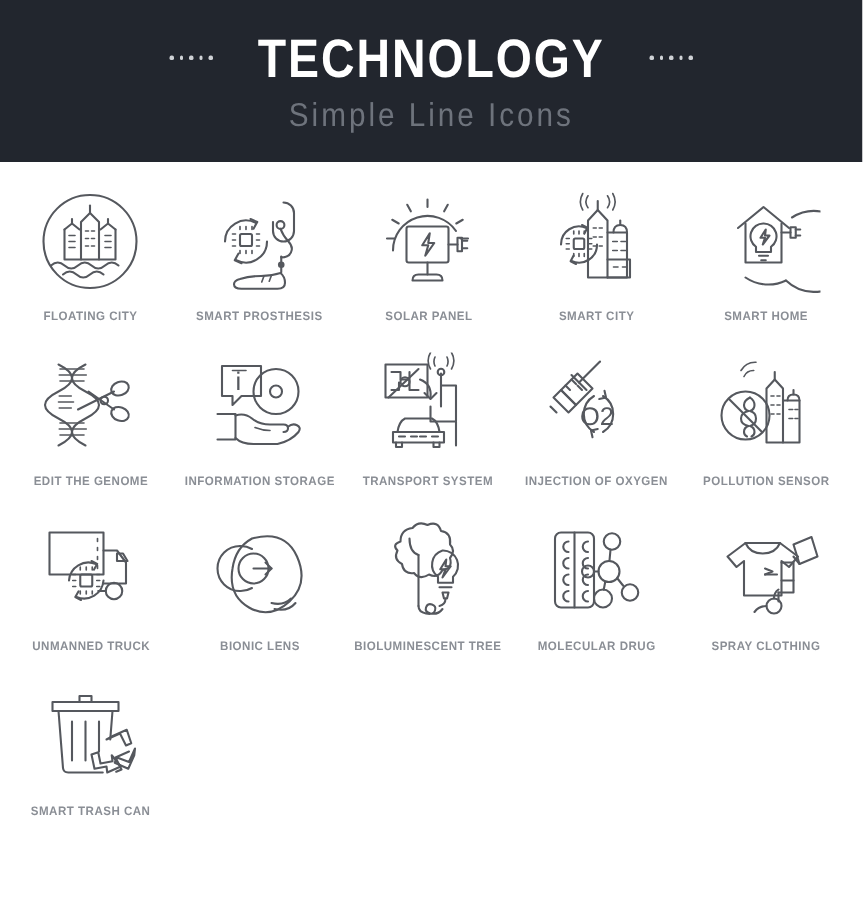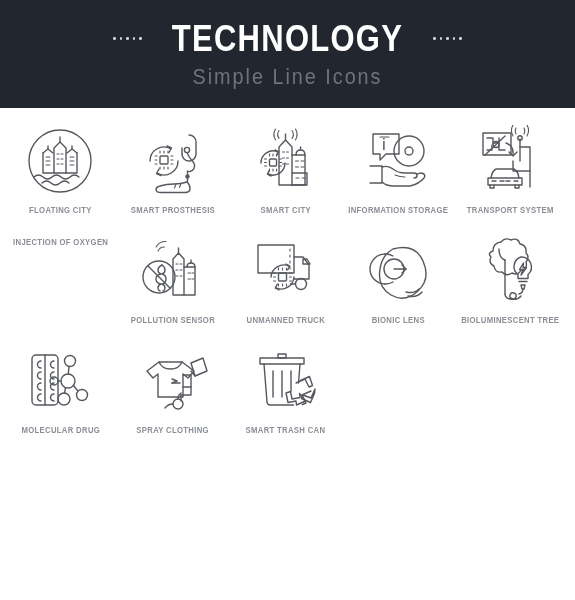--- a/index.html
+++ b/index.html
@@ -153,20 +153,36 @@
           <circle class="sf" cx="50.5" cy="51.5" r="2.2"></circle>
           <path class="s" d="M50.5 53.5 v3"></path>
           <path class="s" d="M50 57 q-6 2 -13 2 q-8 0 -14 2 q-4 1 -4 3.5 q0 3 5 3 l24 0 q5 0 5 -4 q0 -4 -3 -6.5"></path>
           <path class="thin" d="M39 59 l-1.5 4 M44 58.5 l-1.5 4"></path>
         </svg>
       </div>
       <div class="label">SMART PROSTHESIS</div>
     </div>
 
 
+    <div class="cell">
+      <div class="iconbox">
+        <svg width="72" height="72" viewBox="0 0 72 72">
+          <path class="s" d="M13 42 a23 23 0 0 1 42 -13"></path>
+          <path class="s" d="M36 8 v5 M22.5 11.5 l2.4 4.4 M49.5 11.5 l-2.4 4.4 M12.5 21.5 l4.3 2.5 M59.5 21.5 l-4.3 2.5 M9 34 h5 M63 34 h-5"></path>
+          <rect class="s" x="22" y="26" width="28" height="24" rx="1.5"></rect>
+          <path class="s" d="M37.5 30.5 l-5 8 h4 l-2 7 l6 -8.5 h-4 Z"></path>
+          <path class="s" d="M36 50 v8"></path>
+          <path class="s" d="M26 62 q0 -4 4 -4 h12 q4 0 4 4 Z"></path>
+          <path class="s" d="M50 38 h6"></path>
+          <path class="s" d="M56 33.5 h3 v9 h-3 Z"></path>
+          <path class="s" d="M59 35.5 h3.5 M59 40.5 h3.5"></path>
+        </svg>
+      </div>
+      <div class="label">SOLAR PANEL</div>
+    </div>
 
     <div class="cell">
       <div class="iconbox">
         <svg width="72" height="72" viewBox="0 0 72 72">
           <path class="s" d="M30 22 L30 60 L43 60 L43 22 L36.5 15 Z"></path>
           <path class="s" d="M36.5 15 v-6"></path>
           <path class="thin" d="M30 5.5 a7 7 0 0 0 0 8 M26.5 4 a11 11 0 0 0 0 11"></path>
           <path class="thin" d="M43 5.5 a7 7 0 0 1 0 8 M46.5 4 a11 11 0 0 1 0 11"></path>
           <path class="s" d="M43 30 L56 30 L56 60 L43 60"></path>
           <path class="s" d="M47 30 q0 -5 4.5 -5 q4.5 0 4.5 5"></path>
@@ -180,21 +196,56 @@
           <path class="s" d="M36 38 a12 12 0 0 1 -17 11"></path>
           <path class="s" d="M22 51 l-3.6 -1.8 l2 -3.8"></path>
           <rect class="s" x="20.5" y="34" width="7" height="7" rx="1"></rect>
           <path class="thin" d="M20.5 31 v-2 M24 31 v-2 M27.5 31 v-2 M20.5 44 v2 M24 44 v2 M27.5 44 v2 M17.5 34 h-2 M17.5 37.5 h-2 M17.5 41 h-2 M30.5 34 h2 M30.5 37.5 h2 M30.5 41 h2"></path>
         </svg>
       </div>
       <div class="label">SMART CITY</div>
     </div>
 
 
-
+    <div class="cell">
+      <div class="iconbox">
+        <svg width="72" height="72" viewBox="0 0 72 72">
+          <path class="s" d="M53 20 a27 27 0 1 1 -4 42"></path>
+          <path class="s" d="M49 62 a27 27 0 0 1 -27 -2"></path>
+          <path class="s" d="M17 27 L34 13 L51 27"></path>
+          <path class="s" d="M22 24 L22 50 L46 50 L46 24"></path>
+          <path class="s" d="M46 30 h6"></path>
+          <path class="s" d="M52 26.5 h3.5 v7 h-3.5 Z"></path>
+          <path class="s" d="M55.5 28 h3 M55.5 32 h3"></path>
+          <path class="s" d="M34 24 a8.5 8.5 0 0 1 5 15.5 l0 3.5 l-10 0 l0 -3.5 a8.5 8.5 0 0 1 5 -15.5 Z"></path>
+          <path class="s" d="M35.5 28 l-3.5 5.5 h3 l-1.5 4.5 l4.5 -6 h-3 Z"></path>
+          <path class="s" d="M31 45.5 h6"></path>
+          <path class="s" d="M32.5 48.5 h3"></path>
+        </svg>
+      </div>
+      <div class="label">SMART HOME</div>
+    </div>
+
+    <div class="cell">
+      <div class="iconbox">
+        <svg width="72" height="72" viewBox="0 0 72 72">
+          <path class="s" d="M15 8 q18 9 0 18 q-18 9 0 18 q18 9 0 18"></path>
+          <path class="s" d="M33 8 q-18 9 0 18 q18 9 0 18 q-18 9 0 18"></path>
+          <path class="thin" d="M16 11 h16 M15.5 15 h18 M16 19 h16"></path>
+          <path class="thin" d="M15.5 29 h8 M15 33 h10 M15.5 37 h8"></path>
+          <path class="thin" d="M16 47 h16 M15.5 51 h18 M16 55 h16"></path>
+          <path class="s" d="M28 38 L52 26"></path>
+          <path class="s" d="M35 26 L52 38"></path>
+          <ellipse class="s" cx="56" cy="24" rx="6" ry="4.5" transform="rotate(-20 56 24)"></ellipse>
+          <ellipse class="s" cx="56" cy="41" rx="6" ry="4.5" transform="rotate(20 56 41)"></ellipse>
+          <circle class="s" cx="45.5" cy="32" r="2.5"></circle>
+        </svg>
+      </div>
+      <div class="label">EDIT THE GENOME</div>
+    </div>
 
 
     <div class="cell">
       <div class="iconbox">
         <svg width="72" height="72" viewBox="0 0 72 72">
           <path class="s" d="M11 9 h26 v20 h-13 l-6 6 l0 -6 h-7 Z"></path>
           <text class="g" x="20" y="25" font-size="17">i</text>
           <path class="thin" d="M18 12 h9"></path>
           <circle class="s" cx="47" cy="26" r="15"></circle>
           <circle class="s" cx="47" cy="26" r="4"></circle>
@@ -226,20 +277,35 @@
           <path class="s" d="M13 53 h34 l0 7 h-34 Z"></path>
           <path class="s" d="M19 60 v3 h-4 v-3 M44 60 v3 h-4 v-3"></path>
           <path class="s" d="M17 56 h4 M39 56 h4"></path>
           <path class="s" d="M25 56 h4 M31 56 h4"></path>
         </svg>
       </div>
       <div class="label">TRANSPORT SYSTEM</div>
     </div>
 
     <div class="cell">
+      <div class="iconbox">
+        <svg width="72" height="72" viewBox="0 0 72 72">
+          <path class="s" d="M38 6 L24 20"></path>
+          <path class="s" d="M19 15 l10 10"></path>
+          <path class="s" d="M12 25 l11 -11 l10 10 l-11 11 Z"></path>
+          <path class="s" d="M7 30 l5 -5 l10 10 l-5 5 Z"></path>
+          <path class="s" d="M5 36 l4 4"></path>
+          <path class="s" d="M19 18 l3 3 M15 22 l3 3 M23 22 l3 3"></path>
+          <path class="s" d="M40 29 a14 14 0 0 1 0 24"></path>
+          <path class="s" d="M41 25.5 l1 4.5 l-4.5 1"></path>
+          <path class="s" d="M34 53 a14 14 0 0 1 0 -24"></path>
+          <path class="s" d="M33 56.5 l-1 -4.5 l4.5 -1"></path>
+          <text class="g" x="36" y="48" font-size="17" text-anchor="middle">O2</text>
+        </svg>
+      </div>
       <div class="label">INJECTION OF OXYGEN</div>
     </div>
 
     <div class="cell">
       <div class="iconbox">
         <svg width="72" height="72" viewBox="0 0 72 72">
           <path class="s" d="M36 24 L36 60 L47 60 L47 24 L41.5 18 Z"></path>
           <path class="s" d="M41.5 18 v-5"></path>
           <path class="s" d="M47 32 L58 32 L58 60 L47 60"></path>
           <path class="s" d="M50 32 q0 -4 4 -4 q4 0 4 4"></path>

